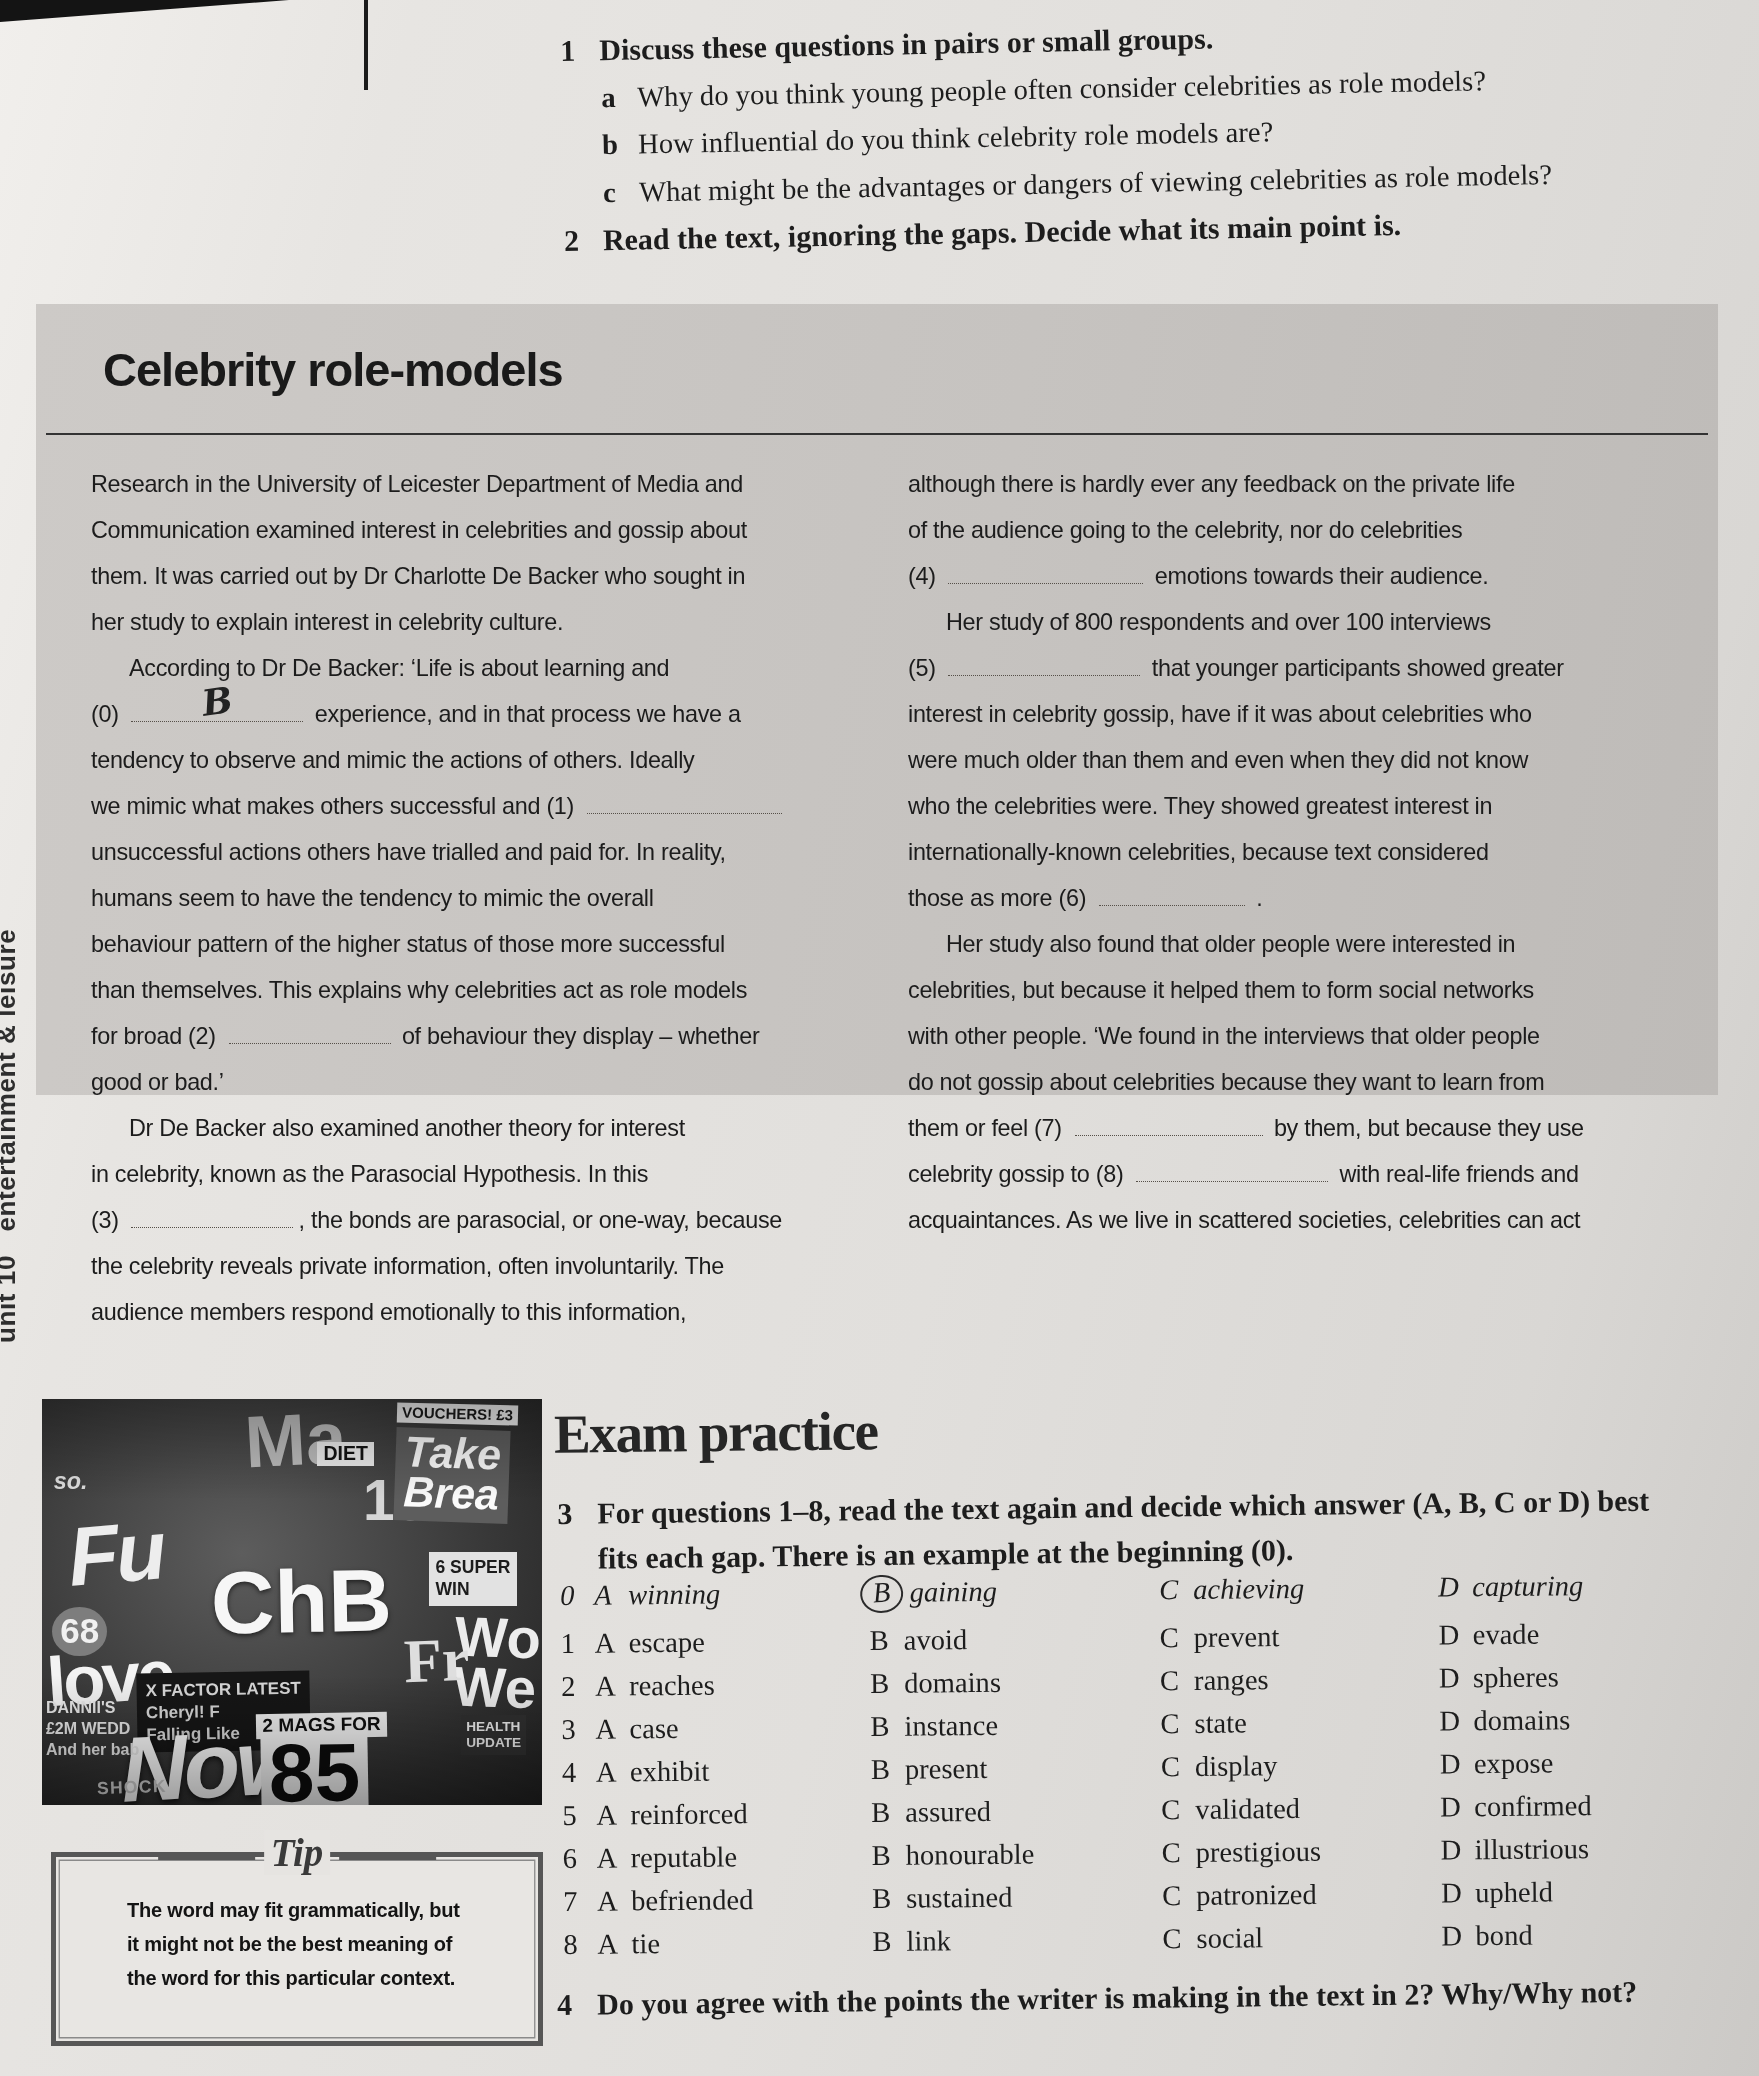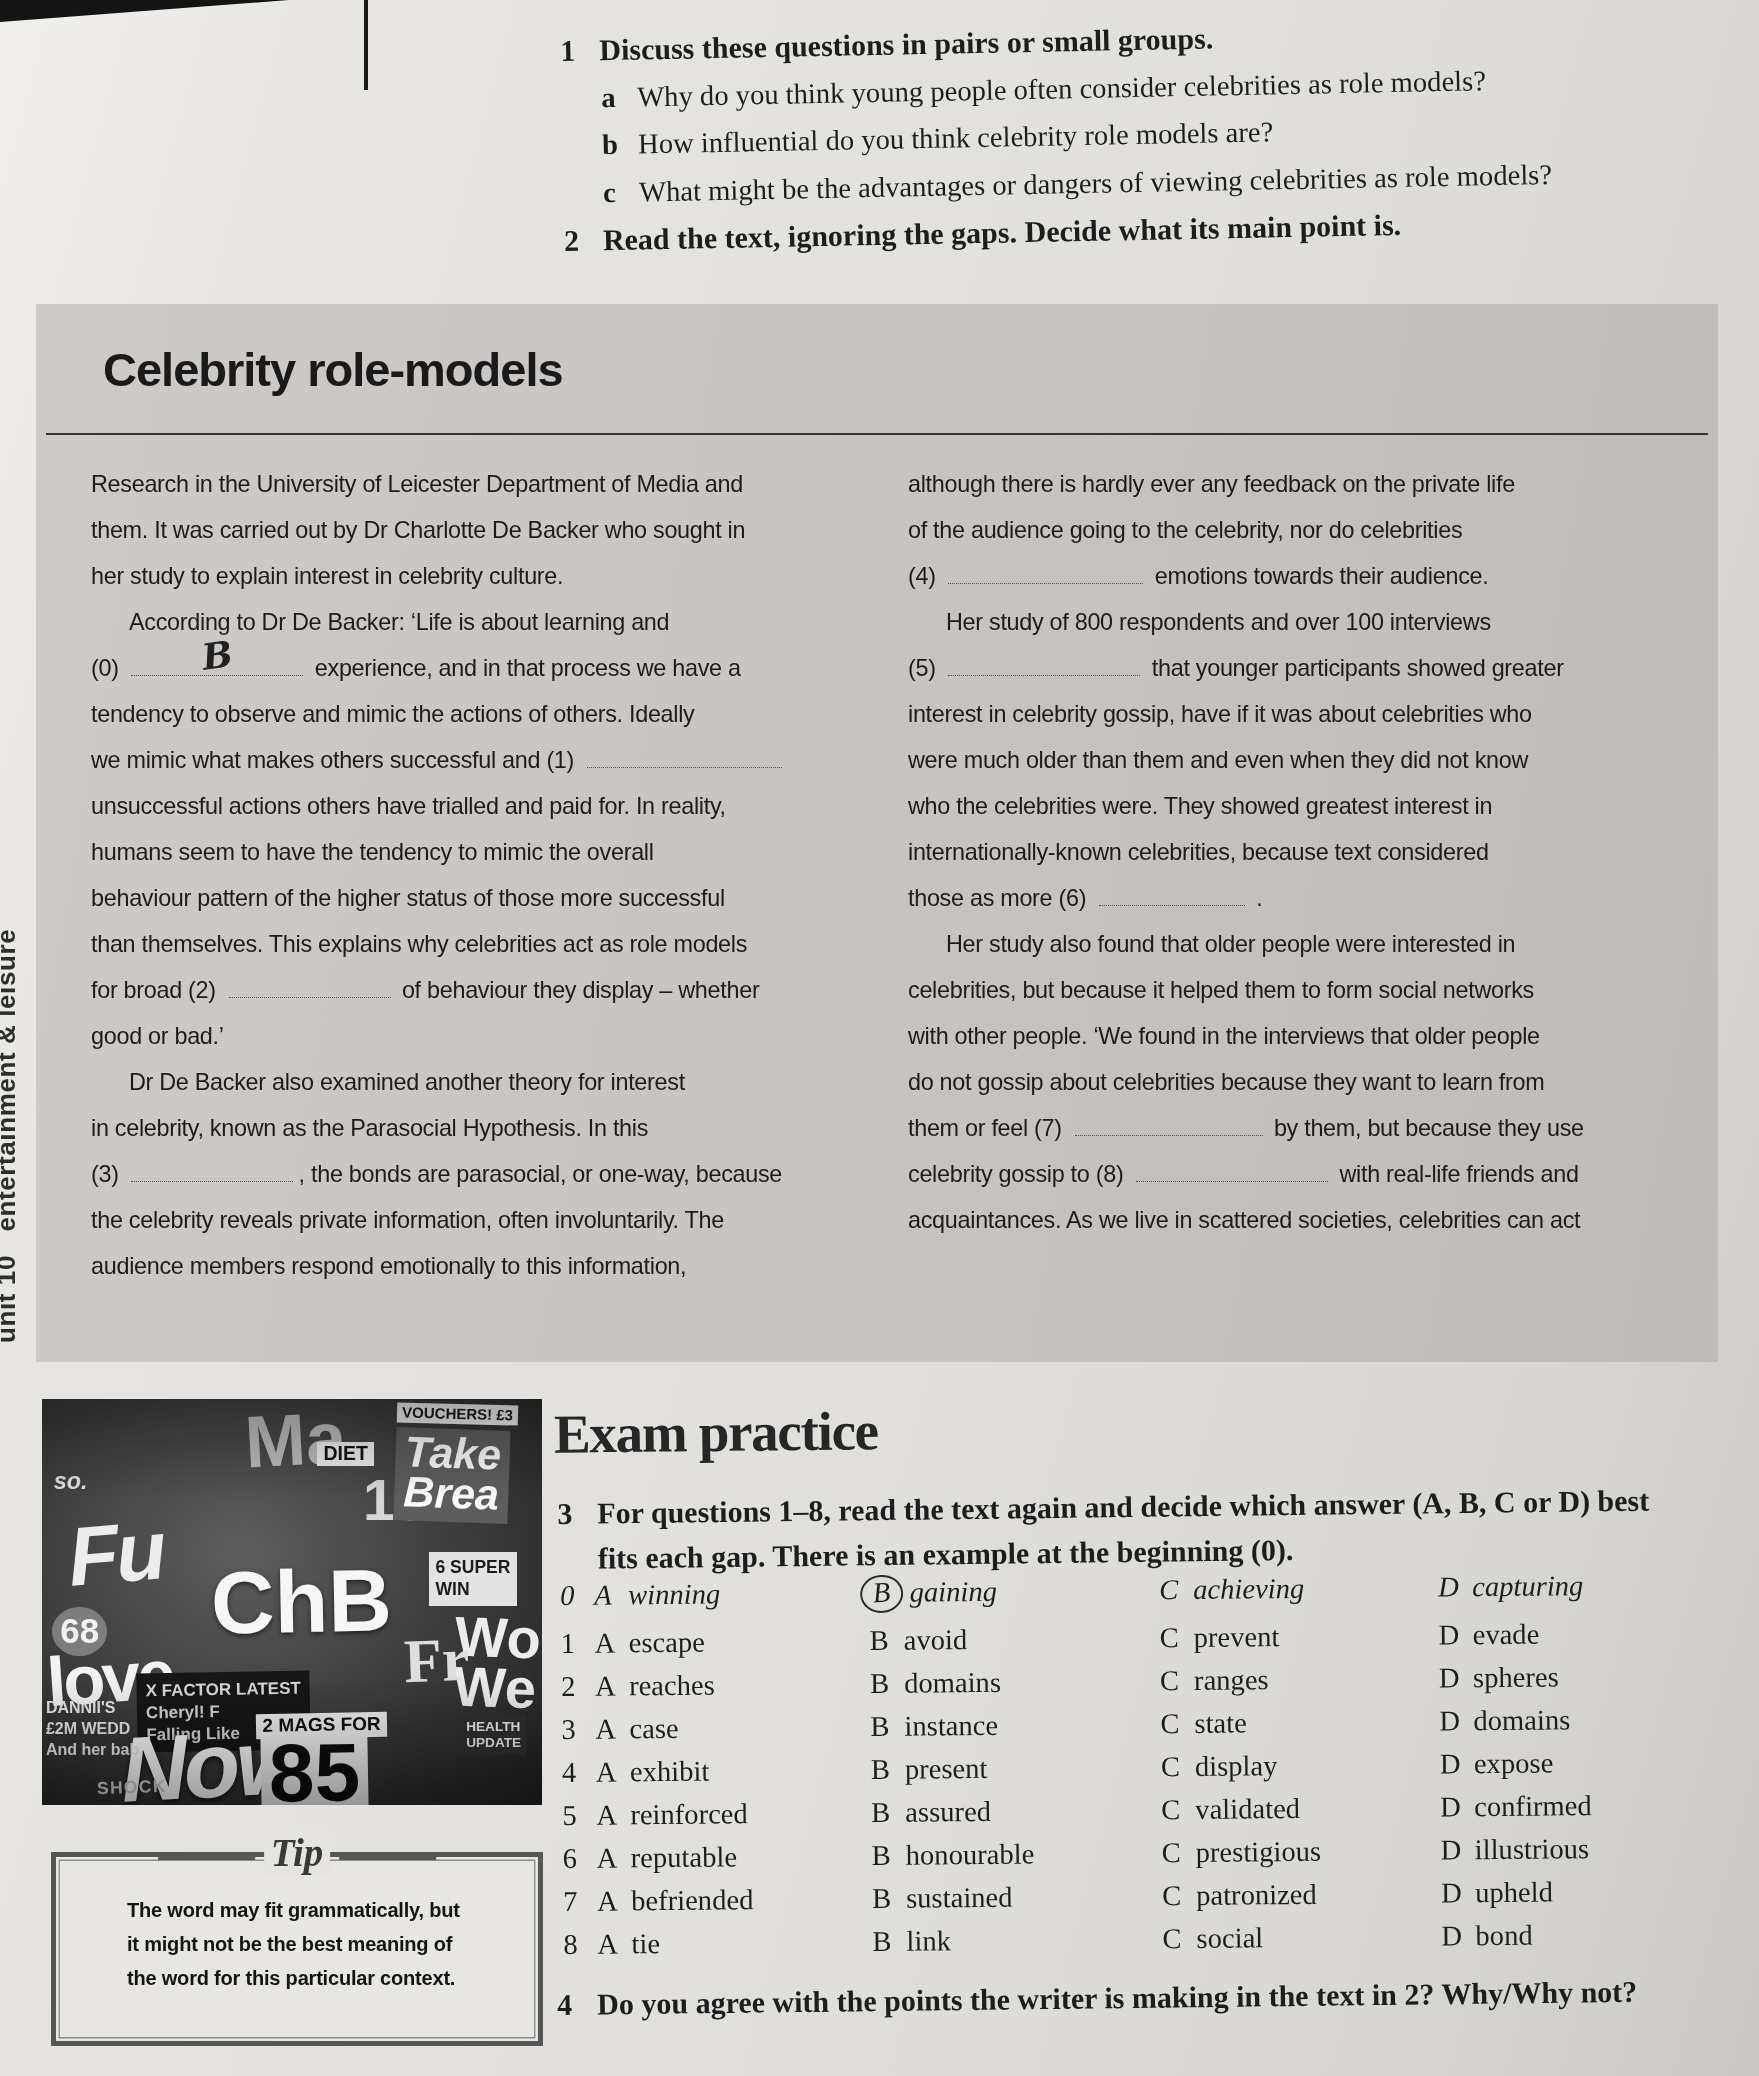--- a/index.html
+++ b/index.html
@@ -16,21 +16,21 @@
   
   .intro{position:absolute;left:560px;top:35px;width:1175px;transform:rotate(-1.1deg);transform-origin:0 0;
         font-family:"Liberation Serif",serif;}
   .intro .row{display:flex;line-height:32px;margin-bottom:15.6px;font-size:28.6px;}
   .intro .row.main{font-weight:700;font-size:30px;}
   .intro .row .n{flex:none;width:39px;font-weight:700;}
   .intro .row.sub{padding-left:40px;}
   .intro .row.sub .n{width:36px;}
   .intro .row.q2{margin-top:1.3px;}
   
-  .article-box{position:absolute;left:36px;top:304px;width:1682px;height:1058px;
+  .article-box{position:absolute;left:36px;top:304px;width:1682px;height:791px;
         background:linear-gradient(100deg,#cdcac7,#c6c3c0 55%,#beBbb8);
         background-color:#c6c3c0;}
   .article-title{position:absolute;left:67px;top:38px;margin:0;font:700 47px "Liberation Sans",sans-serif;
         letter-spacing:-1px;color:#1a1a1a;}
   .article-rule{position:absolute;left:10.4px;right:10.4px;top:129px;height:1.9px;background:#333;}
   .col{position:absolute;top:157px;font-size:23.4px;letter-spacing:-0.3px;color:#1c1c1c;}
   .col-left{left:55px;}
   .col-right{left:872px;}
   .a-line{height:46px;line-height:46px;white-space:nowrap;}
   .a-line.indent{padding-left:38px;}
@@ -125,20 +125,21 @@
       <span class="n">2</span>
       <span class="t">Read the text, ignoring the gaps. Decide what its main point is.</span>
     </div>
   </section>
 
   <section class="article-box">
     <h1 class="article-title">Celebrity role-models</h1>
     <div class="article-rule"></div>
     <div class="col col-left" id="colL">
         <div class="a-line">Research in the University of Leicester Department of Media and</div>
+        <div class="a-line">Communication examined interest in celebrities and gossip about</div>
         <div class="a-line">them. It was carried out by Dr Charlotte De Backer who sought in</div>
         <div class="a-line">her study to explain interest in celebrity culture.</div>
         <div class="a-line indent">According to Dr De Backer: ‘Life is about learning and</div>
         <div class="a-line">(0) <span class="gap g0"><span class="answer">B</span></span> experience, and in that process we have a</div>
         <div class="a-line">tendency to observe and mimic the actions of others. Ideally</div>
         <div class="a-line">we mimic what makes others successful and (1) <span class="gap g1"></span></div>
         <div class="a-line">unsuccessful actions others have trialled and paid for. In reality,</div>
         <div class="a-line">humans seem to have the tendency to mimic the overall</div>
         <div class="a-line">behaviour pattern of the higher status of those more successful</div>
         <div class="a-line">than themselves. This explains why celebrities act as role models</div>

